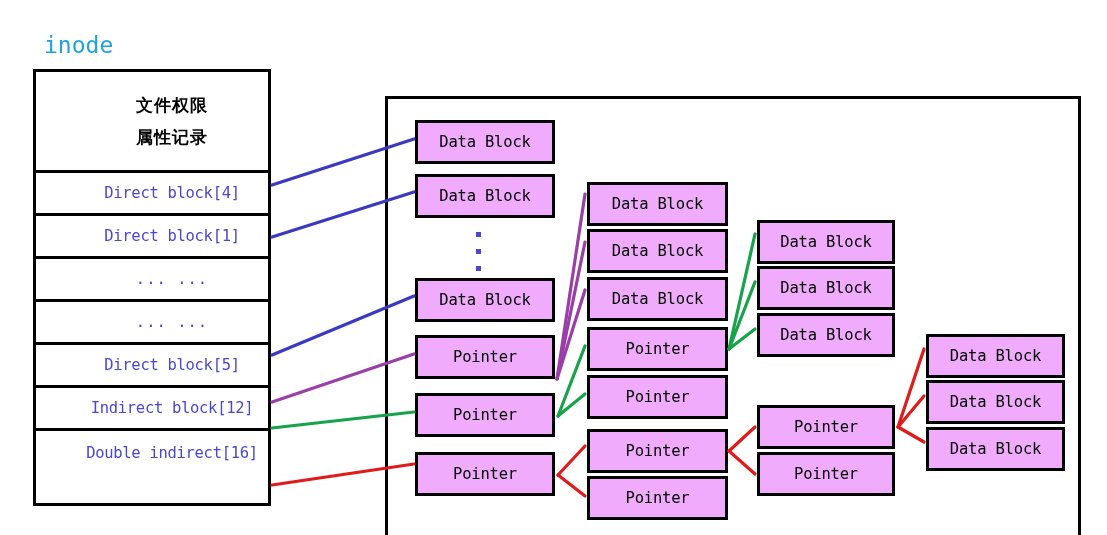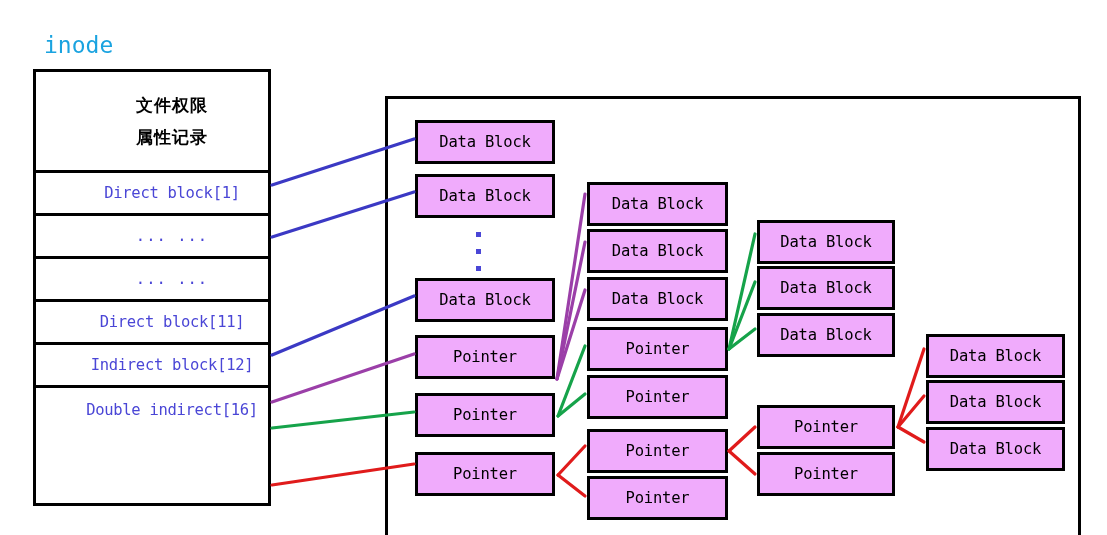--- a/index.html
+++ b/index.html
@@ -56,34 +56,37 @@
   <div id="inode-title">inode</div>
 
   <div id="inode-table">
 
     <div class="inode-row" id="inode-head">
       <span class="cn">文件权限</span>
       <span class="cn">属性记录</span>
     </div>
 
     <div class="inode-row slot">
+      <span class="txt">Direct block[4]</span>
+      </div>
+
+    <div class="inode-row slot">
       <span class="txt">Direct block[1]</span>
       </div>
-
 
     <div class="inode-row slot dots">
       <span class="txt">... ...</span>
       </div>
 
     <div class="inode-row slot dots">
       <span class="txt">... ...</span>
       </div>
 
     <div class="inode-row slot">
-      <span class="txt">Direct block[11]</span>
+      <span class="txt">Direct block[5]</span>
       </div>
 
     <div class="inode-row slot">
       <span class="txt">Indirect block[12]</span>
       </div>
 
     <div class="inode-row slot">
       <span class="txt">Double indirect[16]</span>
       </div>
 

